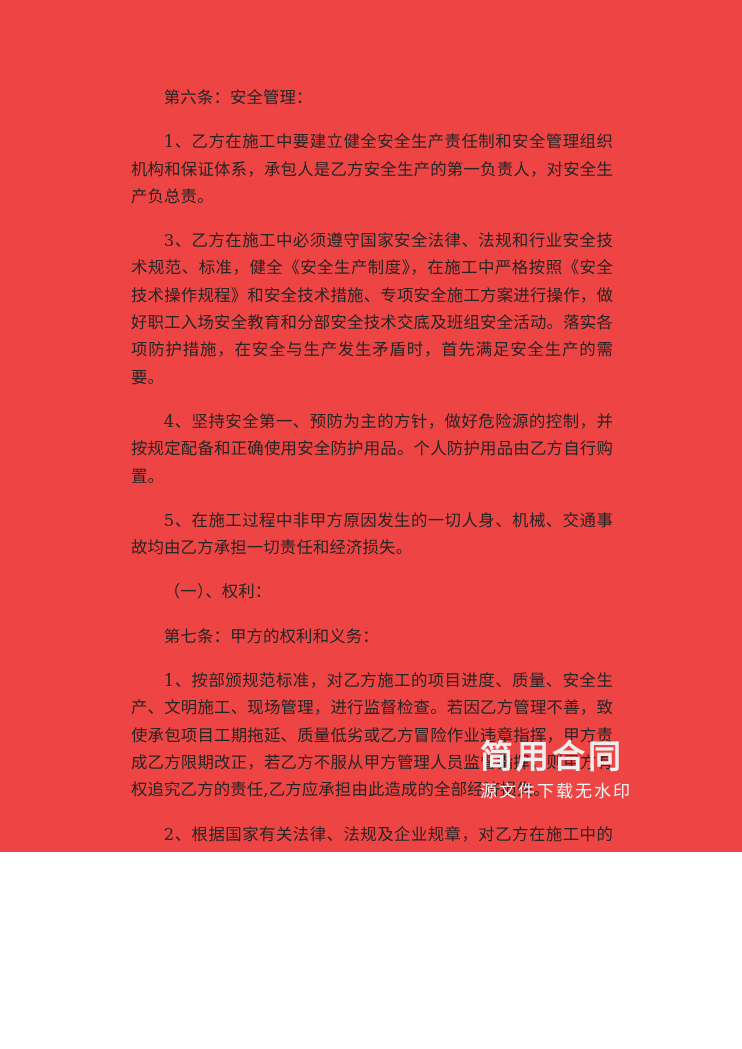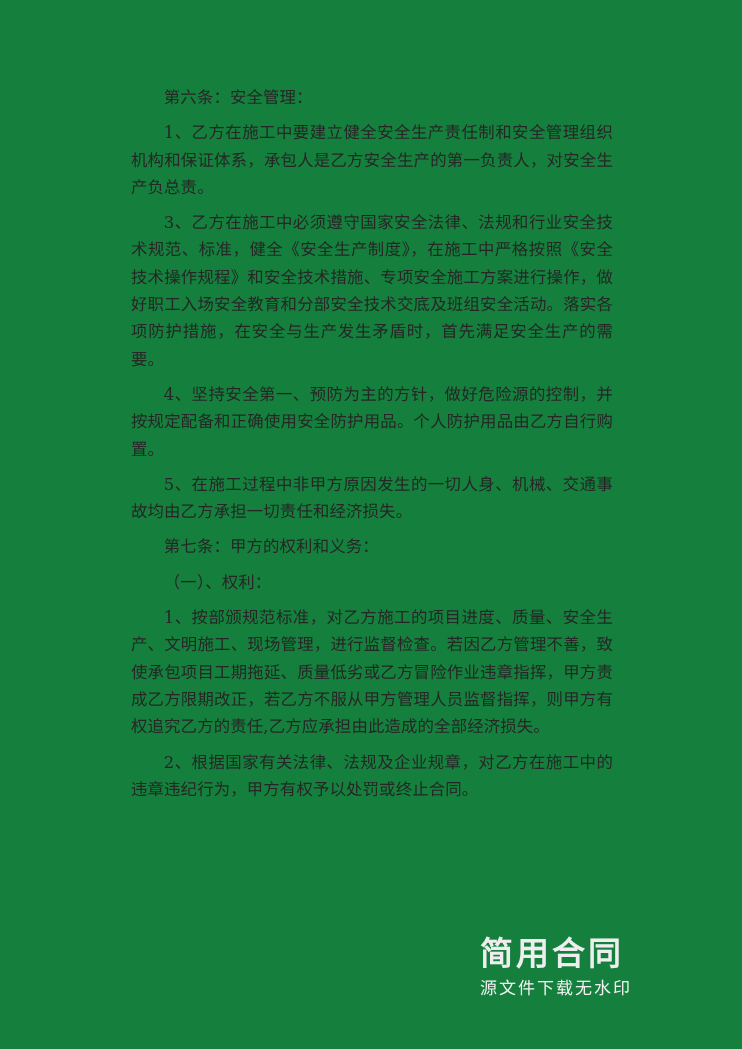--- a/index.html
+++ b/index.html
@@ -11,22 +11,22 @@
     width: 742px;
     height: 1049px;
     background: #ffffff;
     font-family: "DejaVu Serif", "Liberation Serif", serif;
     overflow: hidden;
   }
 
   .page {
     position: relative;
     width: 742px;
-    height: 1049px;
-    background: #15803d;
+    height: 852px;
+    background: #ef4444;
     box-sizing: border-box;
     overflow: hidden;
   }
 
   .page-inner {
     position: absolute;
     left: 131px;
     top: 84px;
     width: 482px;
   }
@@ -42,21 +42,21 @@
     text-justify: inter-character;
     letter-spacing: 0.15px;
     text-indent: 2em;
     font-family: "DejaVu Serif", "Liberation Serif", serif;
     font-weight: 500;
     white-space: normal;
     word-break: break-all;
   }
 
   .para + .para {
-    margin-top: 8px;
+    margin-top: 17px;
   }
 
   
   .watermark {
     position: absolute;
     right: 22px;
     bottom: 48px;
     width: 240px;
     user-select: none;
     pointer-events: none;
@@ -85,22 +85,22 @@
 <body>
 
 <div class="page">
 
   <div class="page-inner">
     <p class="para">第六条：安全管理：</p>
     <p class="para">1、乙方在施工中要建立健全安全生产责任制和安全管理组织机构和保证体系，承包人是乙方安全生产的第一负责人，对安全生产负总责。</p>
     <p class="para">3、乙方在施工中必须遵守国家安全法律、法规和行业安全技术规范、标准，健全《安全生产制度》，在施工中严格按照《安全技术操作规程》和安全技术措施、专项安全施工方案进行操作，做好职工入场安全教育和分部安全技术交底及班组安全活动。落实各项防护措施，在安全与生产发生矛盾时，首先满足安全生产的需要。</p>
     <p class="para">4、坚持安全第一、预防为主的方针，做好危险源的控制，并按规定配备和正确使用安全防护用品。个人防护用品由乙方自行购置。</p>
     <p class="para">5、在施工过程中非甲方原因发生的一切人身、机械、交通事故均由乙方承担一切责任和经济损失。</p>
+    <p class="para">（一）、权利：</p>
     <p class="para">第七条：甲方的权利和义务：</p>
-    <p class="para">（一）、权利：</p>
     <p class="para">1、按部颁规范标准，对乙方施工的项目进度、质量、安全生产、文明施工、现场管理，进行监督检查。若因乙方管理不善，致使承包项目工期拖延、质量低劣或乙方冒险作业违章指挥，甲方责成乙方限期改正，若乙方不服从甲方管理人员监督指挥，则甲方有权追究乙方的责任,乙方应承担由此造成的全部经济损失。</p>
     <p class="para">2、根据国家有关法律、法规及企业规章，对乙方在施工中的违章违纪行为，甲方有权予以处罚或终止合同。</p>
   </div>
 
   <div class="watermark">
     <div class="watermark-main">简用合同</div>
     <div class="watermark-sub">源文件下载无水印</div>
   </div>
 
 </div>

